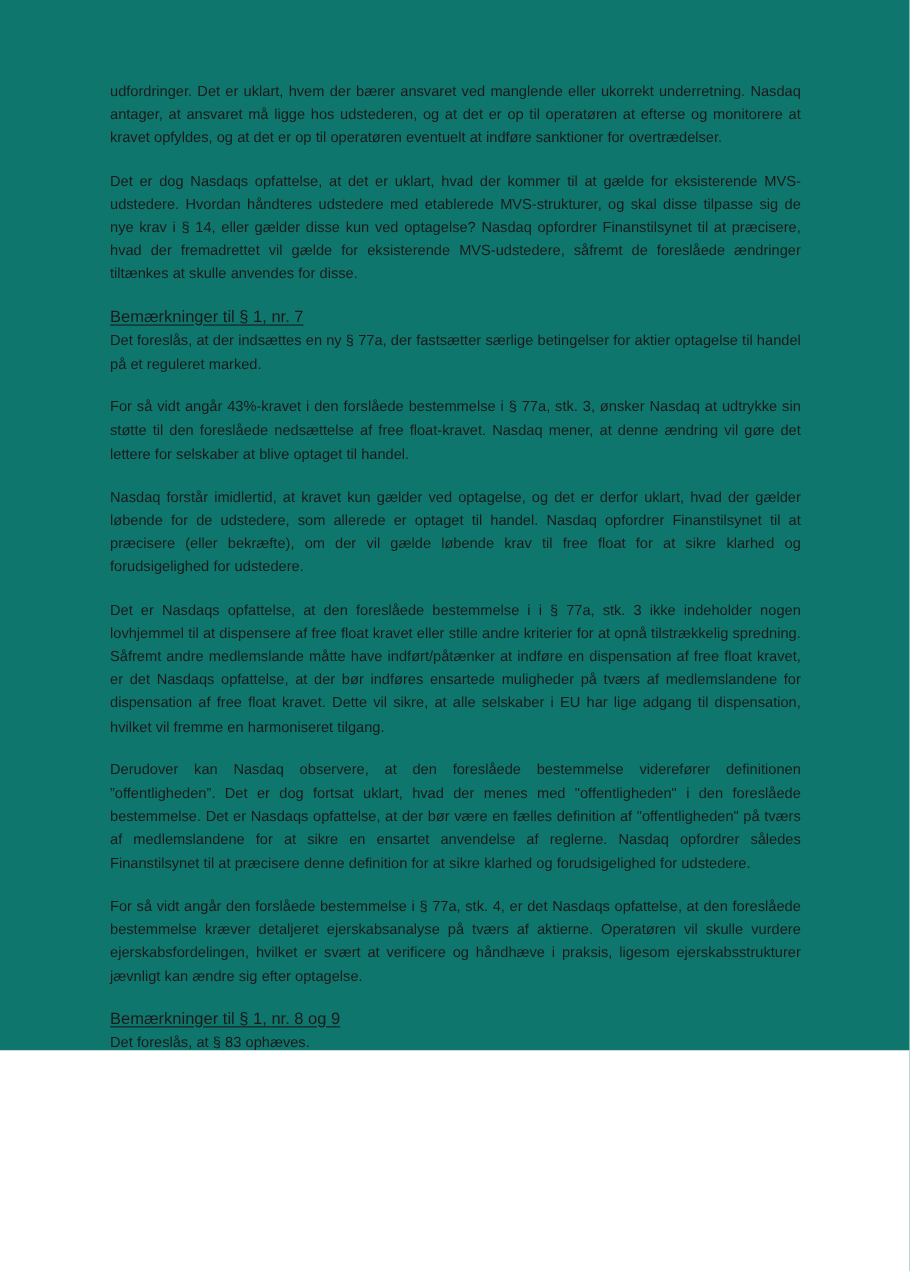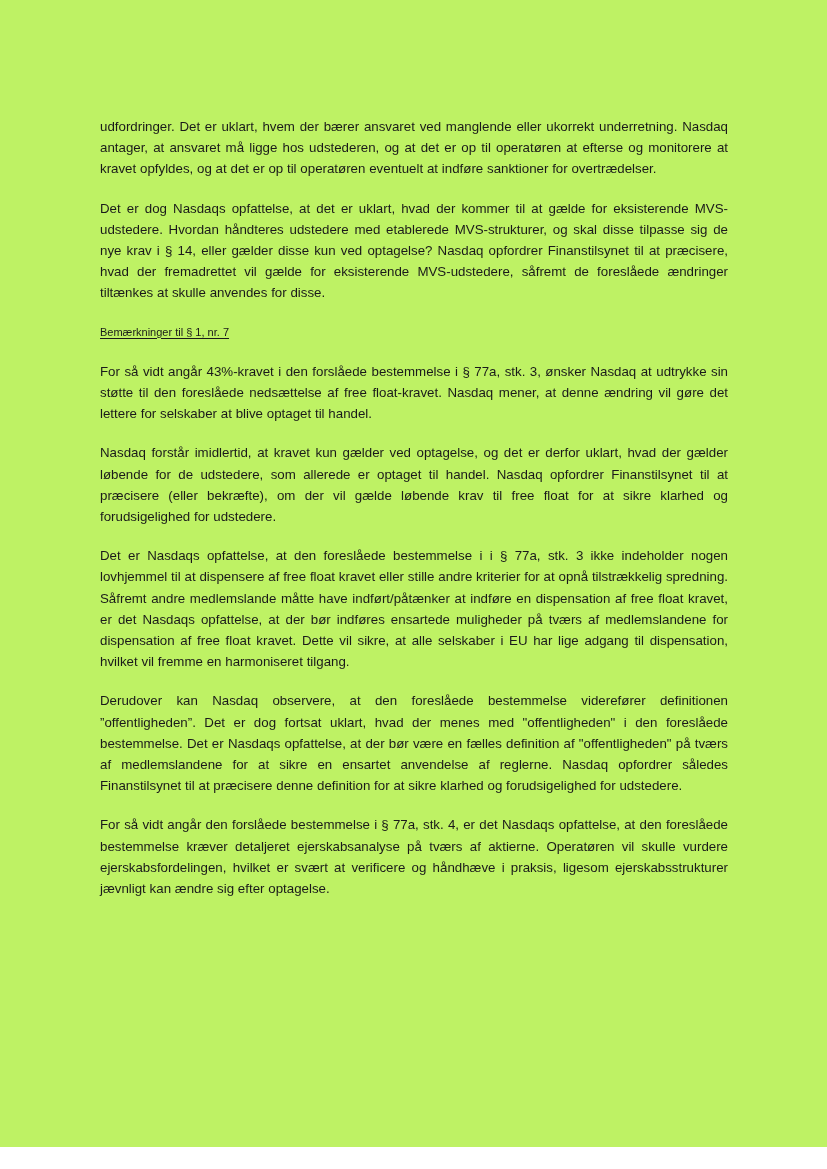--- a/index.html
+++ b/index.html
@@ -7,43 +7,43 @@
     padding: 0;
     background: #ffffff;
   }
   body {
     font-family: "Liberation Sans", sans-serif;
     color: #1a1a1a;
   }
   .page {
     position: relative;
     width: 827px;
-    height: 1147px;
-    background: #bef264;
+    height: 955px;
+    background: #0f766e;
     box-sizing: border-box;
-    padding: 116px 100px 80px 100px;
+    padding: 72px 100px 80px 100px;
     overflow: hidden;
   }
   .doc-body {
     width: 628px;
   }
   p.para {
     font-size: 13.3px;
     line-height: 21.2px;
     text-align: justify;
     text-justify: inter-word;
     margin: 0 0 18px 0;
     hyphens: none;
     word-spacing: 0.1px;
   }
   p.para:last-child {
     margin-bottom: 0;
   }
   .section-head {
-    font-size: 11px;
+    font-size: 15px;
     line-height: 21.2px;
     margin: 0;
     text-decoration: underline;
     text-underline-offset: 2px;
   }
   .tight {
     margin-bottom: 0;
   }
   .spacer-block {
     margin-bottom: 18px;
@@ -54,27 +54,32 @@
 
 <div class="page">
   <div class="doc-body">
 
     <p class="para">udfordringer. Det er uklart, hvem der bærer ansvaret ved manglende eller ukorrekt underretning. Nasdaq antager, at ansvaret må ligge hos udstederen, og at det er op til operatøren at efterse og monitorere at kravet opfyldes, og at det er op til operatøren eventuelt at indføre sanktioner for overtrædelser.</p>
 
     <p class="para">Det er dog Nasdaqs opfattelse, at det er uklart, hvad der kommer til at gælde for eksisterende MVS-udstedere. Hvordan håndteres udstedere med etablerede MVS-strukturer, og skal disse tilpasse sig de nye krav i § 14, eller gælder disse kun ved optagelse? Nasdaq opfordrer Finanstilsynet til at præcisere, hvad der fremadrettet vil gælde for eksisterende MVS-udstedere, såfremt de foreslåede ændringer tiltænkes at skulle anvendes for disse.</p>
 
     <div class="spacer-block">
       <p class="section-head">Bemærkninger til § 1, nr. 7</p>
+      <p class="para tight">Det foreslås, at der indsættes en ny § 77a, der fastsætter særlige betingelser for aktier optagelse til handel på et reguleret marked.</p>
     </div>
 
     <p class="para">For så vidt angår 43%-kravet i den forslåede bestemmelse i § 77a, stk. 3, ønsker Nasdaq at udtrykke sin støtte til den foreslåede nedsættelse af free float-kravet. Nasdaq mener, at denne ændring vil gøre det lettere for selskaber at blive optaget til handel.</p>
 
     <p class="para">Nasdaq forstår imidlertid, at kravet kun gælder ved optagelse, og det er derfor uklart, hvad der gælder løbende for de udstedere, som allerede er optaget til handel. Nasdaq opfordrer Finanstilsynet til at præcisere (eller bekræfte), om der vil gælde løbende krav til free float for at sikre klarhed og forudsigelighed for udstedere.</p>
 
     <p class="para">Det er Nasdaqs opfattelse, at den foreslåede bestemmelse i i § 77a, stk. 3 ikke indeholder nogen lovhjemmel til at dispensere af free float kravet eller stille andre kriterier for at opnå tilstrækkelig spredning. Såfremt andre medlemslande måtte have indført/påtænker at indføre en dispensation af free float kravet, er det Nasdaqs opfattelse, at der bør indføres ensartede muligheder på tværs af medlemslandene for dispensation af free float kravet. Dette vil sikre, at alle selskaber i EU har lige adgang til dispensation, hvilket vil fremme en harmoniseret tilgang.</p>
 
     <p class="para">Derudover kan Nasdaq observere, at den foreslåede bestemmelse viderefører definitionen ”offentligheden”. Det er dog fortsat uklart, hvad der menes med "offentligheden" i den foreslåede bestemmelse. Det er Nasdaqs opfattelse, at der bør være en fælles definition af "offentligheden" på tværs af medlemslandene for at sikre en ensartet anvendelse af reglerne. Nasdaq opfordrer således Finanstilsynet til at præcisere denne definition for at sikre klarhed og forudsigelighed for udstedere.</p>
 
     <p class="para">For så vidt angår den forslåede bestemmelse i § 77a, stk. 4, er det Nasdaqs opfattelse, at den foreslåede bestemmelse kræver detaljeret ejerskabsanalyse på tværs af aktierne. Operatøren vil skulle vurdere ejerskabsfordelingen, hvilket er svært at verificere og håndhæve i praksis, ligesom ejerskabsstrukturer jævnligt kan ændre sig efter optagelse.</p>
 
+    <div class="spacer-block">
+      <p class="section-head">Bemærkninger til § 1, nr. 8 og 9</p>
+      <p class="para tight">Det foreslås, at § 83 ophæves.</p>
+    </div>
 
   </div>
 </div>
 
 </body></html>

